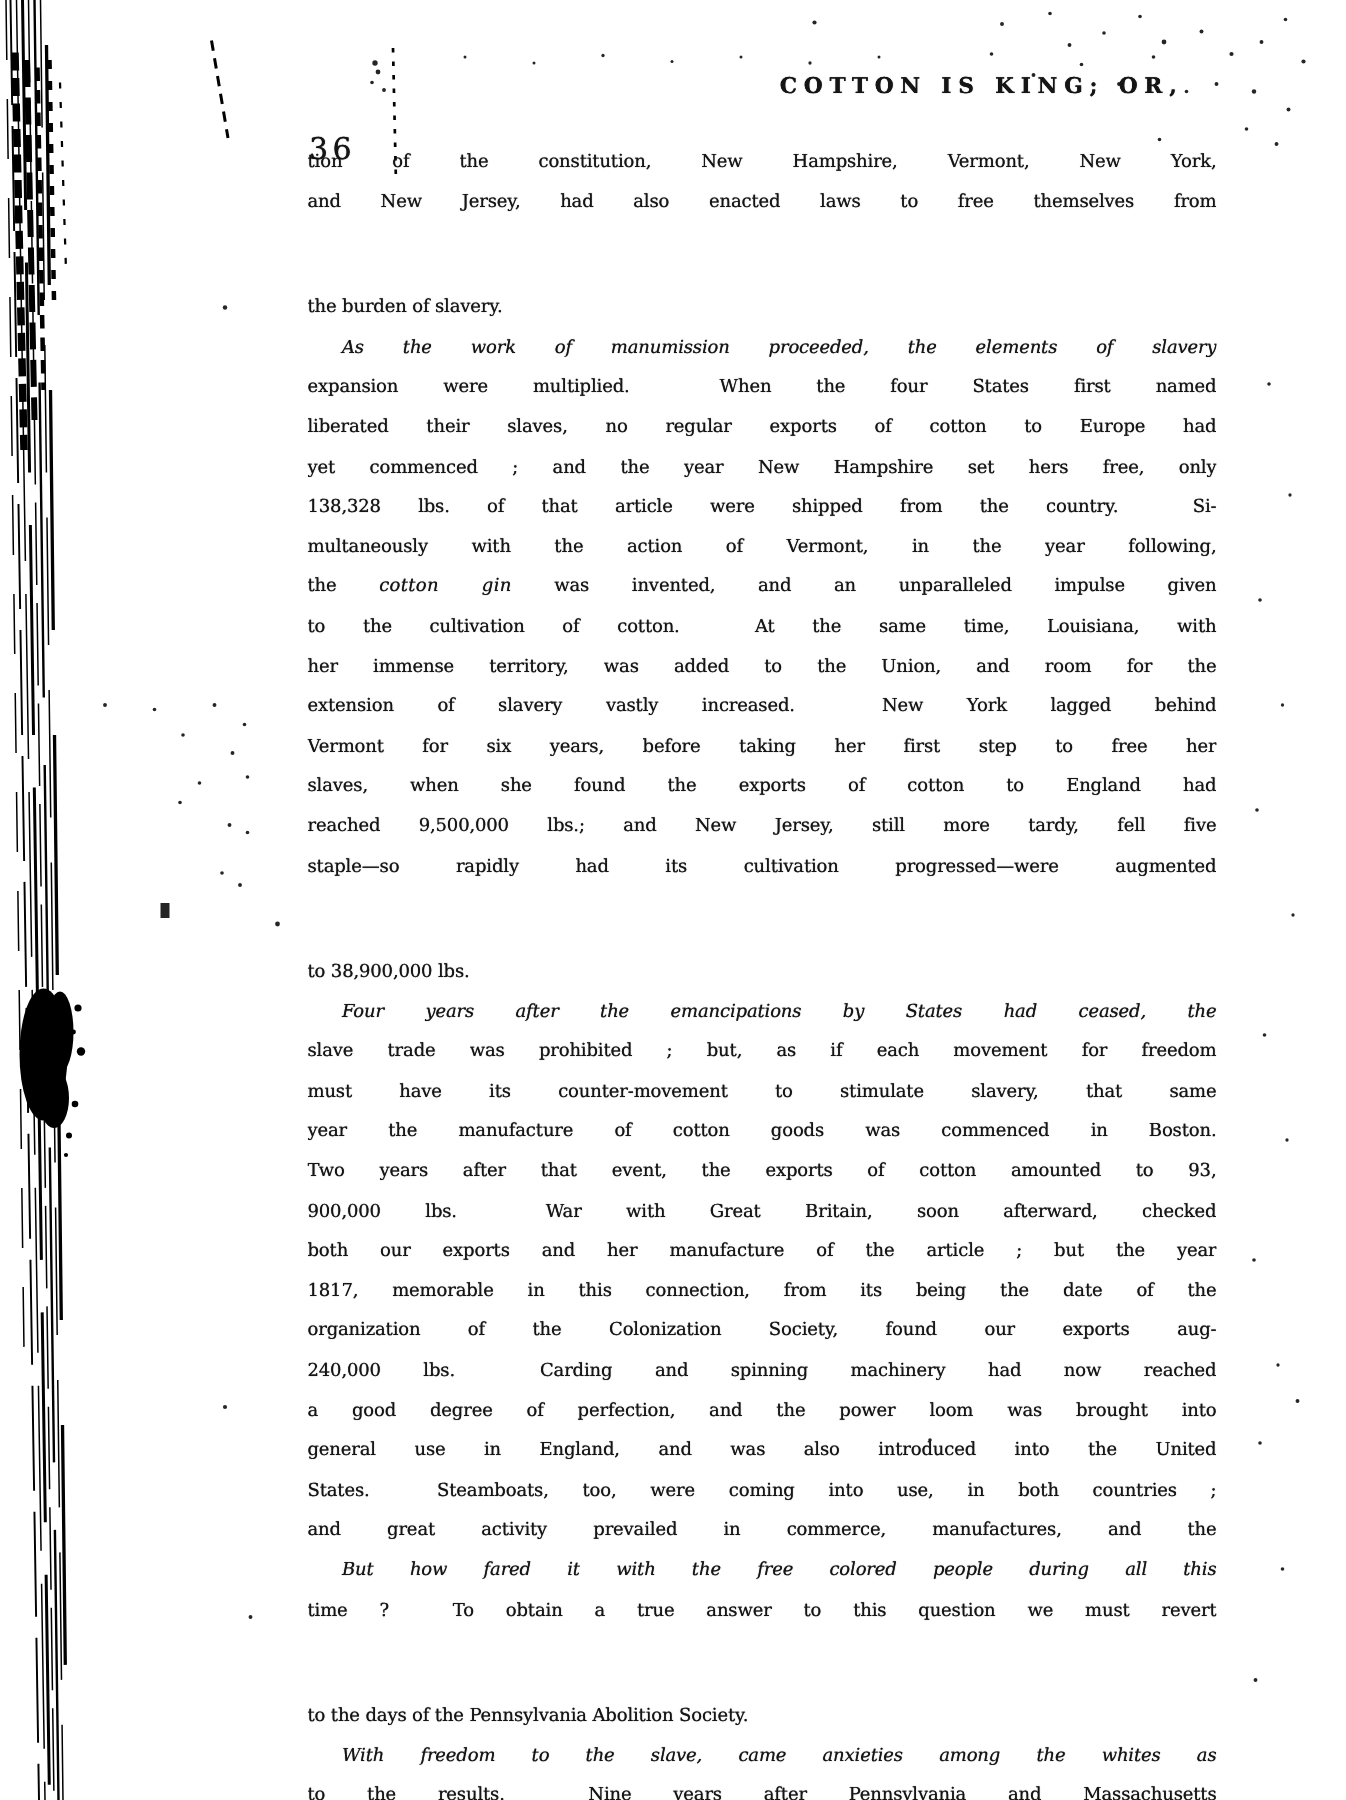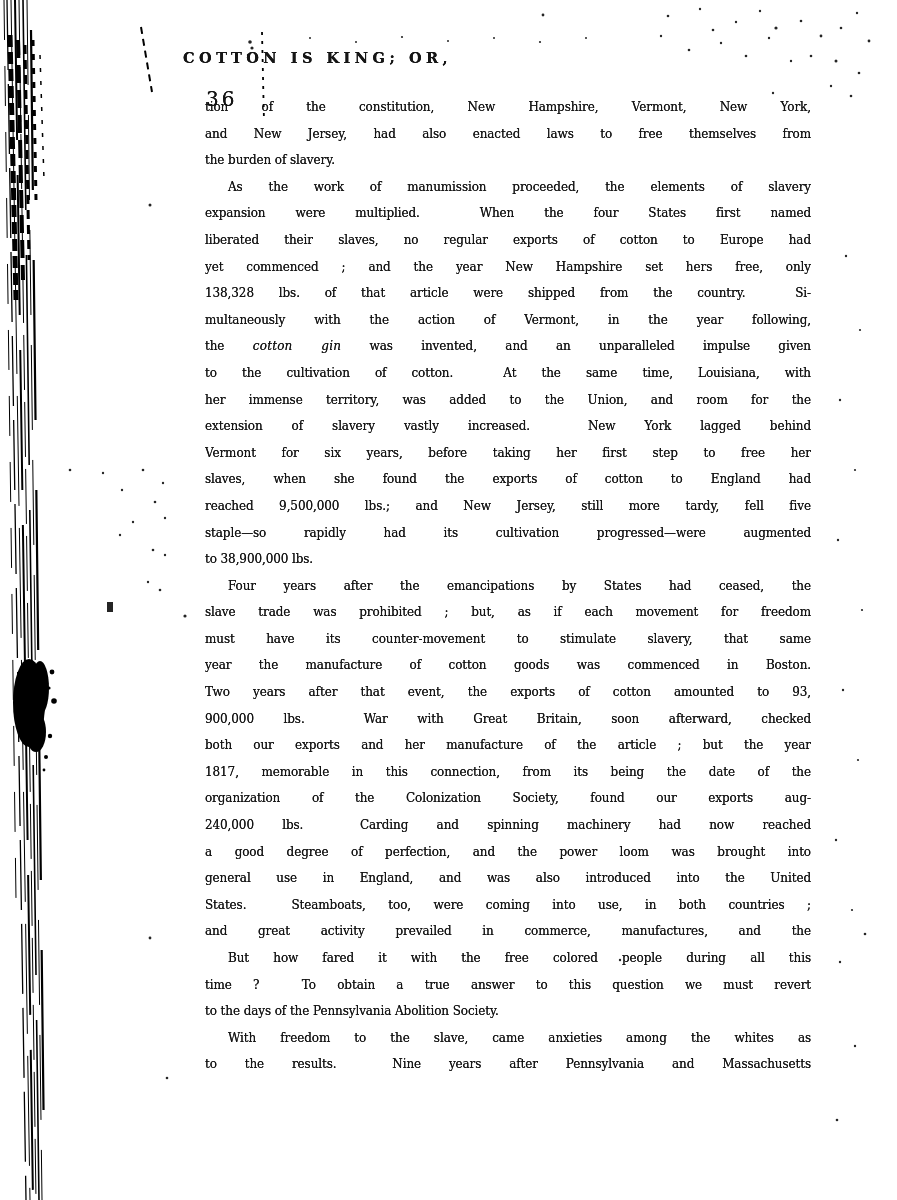--- a/index.html
+++ b/index.html
@@ -12,37 +12,37 @@
   .artifacts { position:absolute; left:0; top:0; width:897px; height:1200px; pointer-events:none; }
 
   .header-row { position:absolute; top:46px; left:205px; width:606px; height:28px; }
   .page-number {
     position:absolute; left:1px; top:1px;
     font-size:20px; letter-spacing:3px; font-weight:400;
     text-shadow:0 0 0.6px #000;
     margin-top:40px;
   }
   .running-header {
-    position:absolute; left:0; right:0; top:3px; text-align:left;
+    position:absolute; left:0; right:0; top:3px; text-align:right;
     font-size:14.5px; font-weight:700; letter-spacing:4.5px;
     transform:translateX(-22px);
     text-shadow:0 0 0.5px #000;
   }
 
   .body-text {
     position:absolute; top:94px; left:205px; width:606px;
     font-size:12px; line-height:26.6px; letter-spacing:-0.1px;
     text-shadow:0 0 0.55px rgba(0,0,0,0.85);
   }
   .line {
     height:26.6px; overflow:hidden;
     text-align:justify; text-align-last:justify;
   }
-  .line.noj { text-align-last:left; }
-  .line.indent { text-indent:23px; }
+  .line.noj { text-align-last:left;margin-top:44px; }
+  .line.indent { text-indent:23px;font-style:italic; }
   .line i { letter-spacing:0.2px; }
 </style>
 </head>
 <body>
 
 <div class="page">
 
   <svg class="artifacts" viewBox="0 0 897 1200" xmlns="http://www.w3.org/2000/svg">
     <g stroke="#000" fill="none">
       <path d="M7,0 L26,1200" stroke-width="1.3" stroke-dasharray="70 14"></path>

